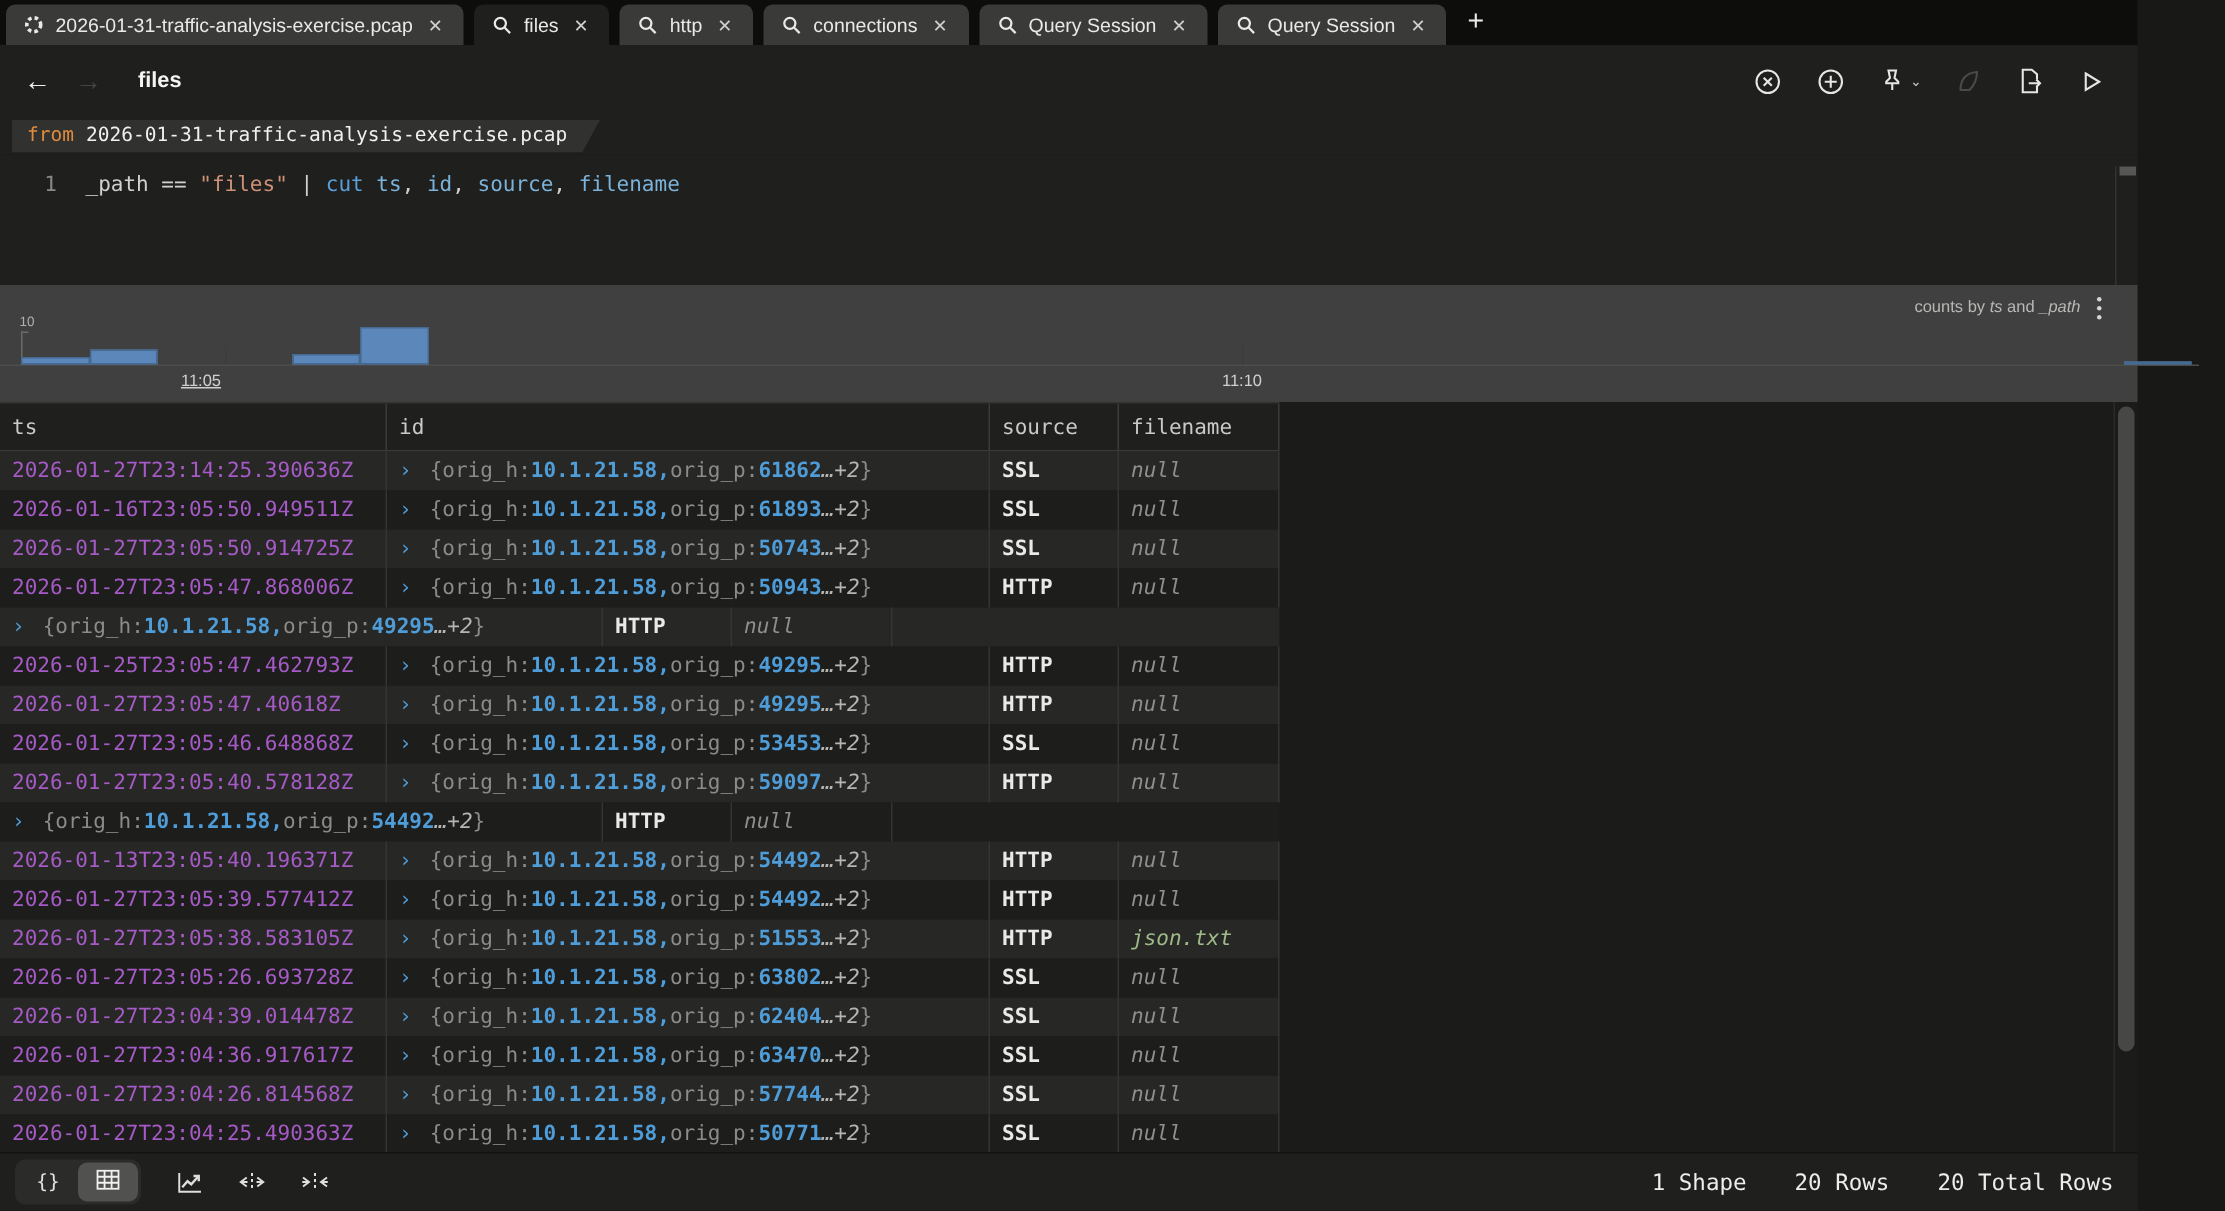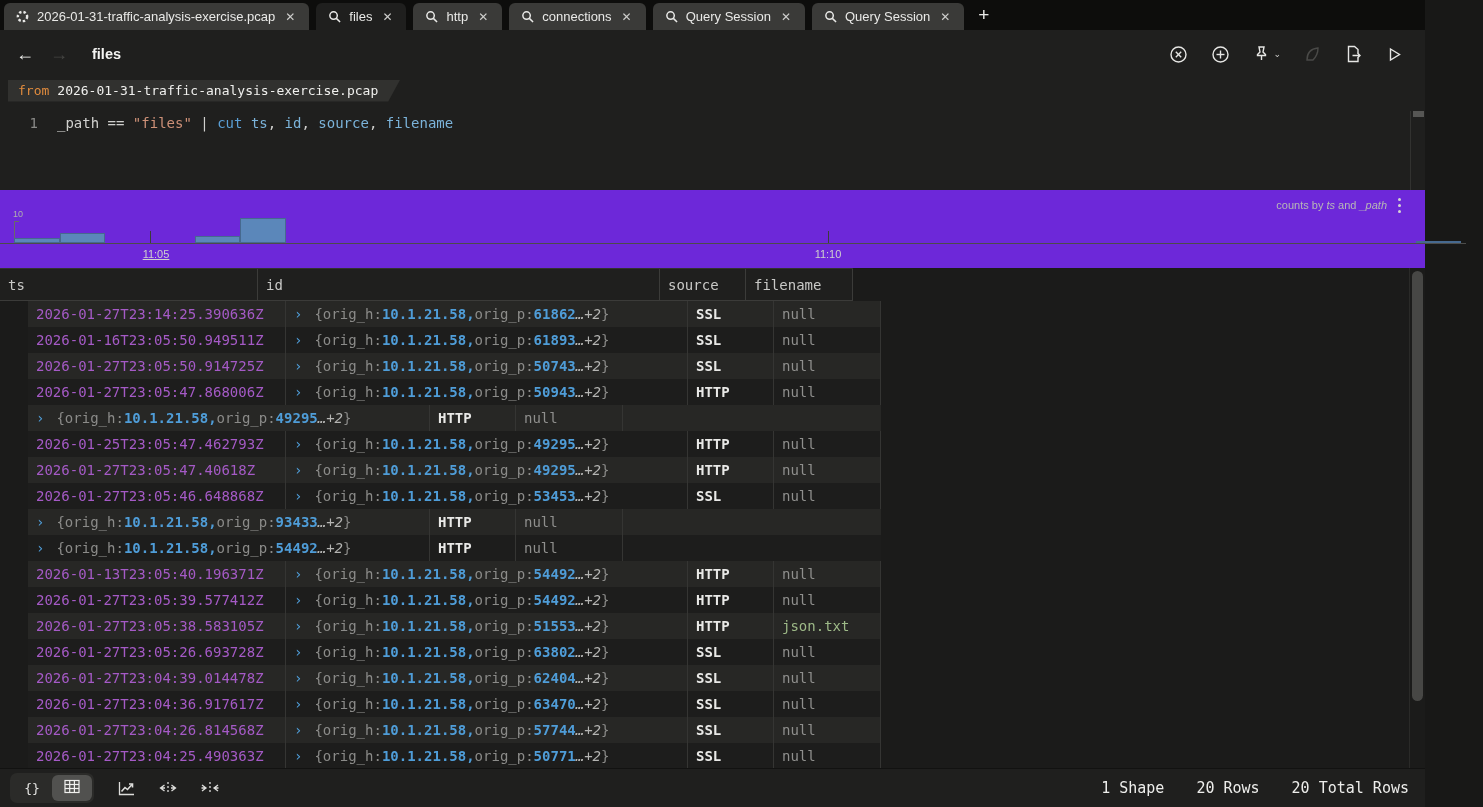--- a/index.html
+++ b/index.html
@@ -44,50 +44,50 @@
   .line-num { width:38px; text-align:right; color:#8a8a88; padding-right:0; }
   .code { margin-left:19px; white-space:pre; }
   .tok-plain  { color:#d0d0ce; }
   .tok-string { color:#ce9178; }
   .tok-keyword{ color:#5a9fd6; }
   .tok-field  { color:#7bb3da; }
   .ed-scroll { position:absolute; right:0; top:8px; width:15px; height:79px; border-left:1px solid #323230; }
   .ed-thumb { position:absolute; top:0; left:2px; width:11px; height:6px; background:#565654; }
 
   
-  .chart { height:78px; background:#6d28d9; flex:0 0 78px; position:relative; }
+  .chart { height:78px; background:#404040; flex:0 0 78px; position:relative; }
   .chart-legend { position:absolute; top:9px; right:38px; color:#b8b8b6; font-size:11px; }
   .chart-legend i { font-style:italic; }
   .kebab { position:absolute; top:8px; right:20px; width:12px; display:flex; flex-direction:column;
            gap:3px; align-items:center; }
   .kebab b { width:3px; height:3px; border-radius:50%; background:#d5d5d3; }
   .y-max { position:absolute; left:13px; top:19px; color:#b0b0ae; font-size:9px; }
   .y-axis { position:absolute; left:14px; top:31px; height:22px; width:5px;
             border-left:1px solid #6a6a68; border-top:1px solid #6a6a68; }
   .x-axis { position:absolute; left:0; top:53px; width:1466px; height:1px; background:#4c4c4a; }
   .bar { position:absolute; bottom:25px; background:#5b87ba; border:1px solid #46698f; }
   .x-tick-line { position:absolute; top:41px; width:1px; height:12px; background:#3c3c3a; }
   .x-tick-label { position:absolute; top:58px; transform:translateX(-50%); color:#cfcfcd; font-size:11px; }
 
   
   .table-area { flex:1 1 auto; background:#1b1b1a; position:relative; overflow:hidden;
                 font-family:"DejaVu Sans Mono", monospace; font-size:14px; }
   .thead { display:flex; height:33px; align-items:center; background:#1f1f1e;
            border-top:1px solid #323230; border-bottom:1px solid #3b3b39; width:853px; }
   .th { color:#c9c9c7; padding-left:8px; height:100%; display:flex; align-items:center;
         border-right:1px solid #3b3b39; }
-  .row { display:flex; height:26px; align-items:flex-start; width:853px;margin-left:28px; }
+  .row { display:flex; height:26px; align-items:flex-start; width:853px; }
   .row:nth-child(odd) { background:#272725; }
   .row:nth-child(even){ background:#1d1d1c; }
   .cell { height:100%; display:flex; align-items:center; padding-left:8px;
           border-right:1px solid #35353 3; border-right:1px solid #353533; overflow:hidden; white-space:nowrap; }
   .c-ts { width:258px; color:#a55ac6; }
   .c-id { width:402px; }
   .c-src { width:86px; color:#e9e9e7; font-weight:bold; }
-  .c-file { width:107px; color:#9eba88; }
+  .c-file { width:107px; color:#9eba88;font-style:italic; }
   .c-file.null { color:#8f8f8d; }
   .chev { color:#4f9dd8; margin-right:12px; font-size:14px; }
   .id-gray { color:#8b8b89; }
   .id-blue { color:#4f9dd8; font-weight:bold; }
   .id-more { color:#b5b5b3; font-style:italic; }
   .tbl-scroll { position:absolute; top:0; right:0; width:16px; bottom:0; border-left:1px solid #2a2a28; }
   .tbl-thumb { position:absolute; top:3px; left:2px; width:11px; height:430px;
                background:#474745; border-radius:6px; }
 
   
@@ -259,21 +259,21 @@
     <div class="x-axis"></div>
     <div id="bars">
         <div class="bar" style="left: 14.4px; width: 45.2px; height: 5px; background: rgb(91, 135, 186);"></div>
         <div class="bar" style="left: 59.6px; width: 45.2px; height: 10px; background: rgb(91, 135, 186);"></div>
         <div class="bar" style="left: 195.2px; width: 45.2px; height: 7.5px; background: rgb(91, 135, 186);"></div>
         <div class="bar" style="left: 240.4px; width: 45.2px; height: 25px; background: rgb(91, 135, 186);"></div>
         <div class="bar" style="left: 1415.6px; width: 45.2px; height: 2.5px; background: rgb(91, 135, 186);"></div>
       </div>
     <div id="xticks">
         <div class="x-tick-line" style="left: 150px;"></div>
-        <div class="x-tick-label" style="left: 156px; text-decoration: underline;">11:05</div>
+        <div class="x-tick-label" style="left: 134px; text-decoration: underline;">11:05</div>
         <div class="x-tick-line" style="left: 828px;"></div>
         <div class="x-tick-label" style="left: 828px;">11:10</div>
       </div>
   </div>
 
   <div class="table-area">
     <div class="thead" id="thead">
         <div class="th" style="width: 258px;">ts</div>
         <div class="th" style="width: 402px;">id</div>
         <div class="th" style="width: 86px;">source</div>
@@ -393,26 +393,27 @@
         <span class="id-gray"> orig_p: </span>
         <span class="id-blue">53453</span>
         <span class="id-more"> …+2 </span>
         <span class="id-gray">}</span>
       </div>
       <div class="cell c-src">SSL</div>
       <div class="cell c-file null">null</div>
     </div>
 
     <div class="row">
-      <div class="cell c-id">
-        <span class="chev">›</span>
-        <span class="id-gray">{orig_h: </span>
-        <span class="id-blue">10.1.21.58,</span>
-        <span class="id-gray"> orig_p: </span>
-        <span class="id-blue">93433</span>
+      <div class="cell c-ts">2026-01-27T23:05:40.578128Z</div>
+      <div class="cell c-id">
+        <span class="chev">›</span>
+        <span class="id-gray">{orig_h: </span>
+        <span class="id-blue">10.1.21.58,</span>
+        <span class="id-gray"> orig_p: </span>
+        <span class="id-blue">59097</span>
         <span class="id-more"> …+2 </span>
         <span class="id-gray">}</span>
       </div>
       <div class="cell c-src">HTTP</div>
       <div class="cell c-file null">null</div>
     </div>
 
     <div class="row">
       <div class="cell c-id">
         <span class="chev">›</span>

